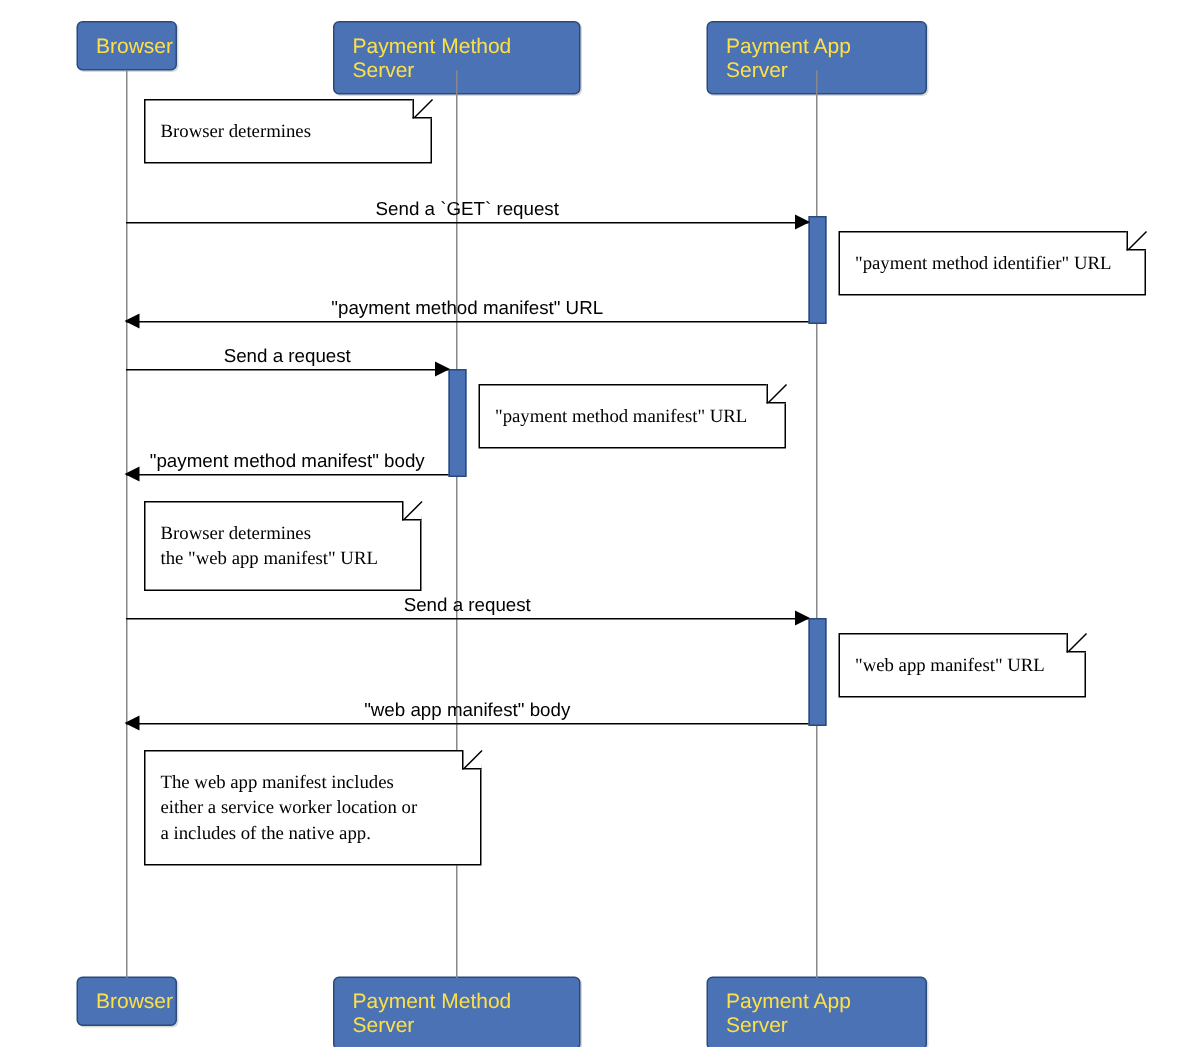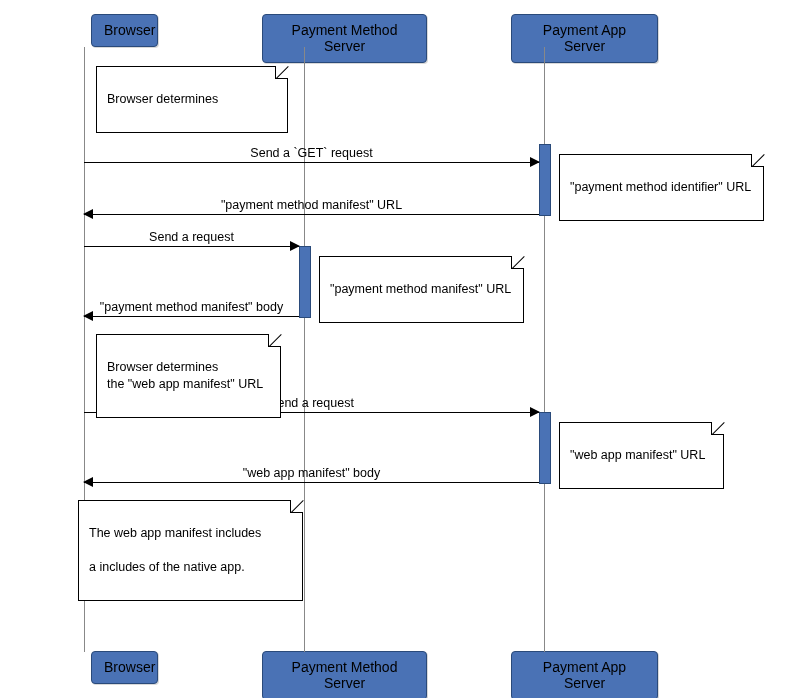--- a/index.html
+++ b/index.html
@@ -12,29 +12,27 @@
     box-sizing: border-box;
   }
   .diagram {
     position: relative;
     width: 772px;
     height: 670px;
   }
   .participant {
     position: absolute;
     background: #4a72b5;
-    color: #000000;
+    color: #fde047;
     border: 1px solid #2a4a7a;
     border-radius: 4px;
-    text-align: center;
     padding: 7px 12px 8px 12px;
     font-size: 14px;
     box-sizing: border-box;
     box-shadow: 1px 1px 0 rgba(0,0,0,0.15);
-    margin-left: 40px;
   }
   .lifeline {
     position: absolute;
     width: 0;
     border-left: 1px solid #888;
     top: 33px;
     height: 605px;
     z-index: 1;
   }
   .activation {
@@ -73,25 +71,26 @@
     top: -5px;
     width: 0; height: 0;
     border-top: 5px solid transparent;
     border-bottom: 5px solid transparent;
     border-right: 10px solid #000;
   }
   .note {
     position: absolute;
     background: #fff;
     border: 1px solid #000;
-    padding: 24px 10px;
+    padding: 12px 10px;
     font-size: 12.5px;
     line-height: 1.35;
     z-index: 4;
     box-sizing: border-box;
+    font-family: Liberation Serif, serif;
   }
   .note .fold {
     position: absolute;
     top: -1px;
     right: -1px;
     width: 12px;
     height: 12px;
     background: #fff;
     border-left: 1px solid #000;
     border-bottom: 1px solid #000;
@@ -137,21 +136,21 @@
 
   <div class="participant" style="left:37px; top:637px; width:67px"><span>Browser</span></div>
   <div class="participant" style="left:208px; top:637px; width:165px"><span>Payment Method Server</span></div>
   <div class="participant" style="left:457px; top:637px; width:147px"><span>Payment App Server</span></div>
 
   <div class="note" style="left:82px; top:52px; width:192px">
     <div class="fold"></div><div class="foldline"></div>
     <span>Browser determines</span><br>
   </div>
 
-  <div class="msg" style="left:70px; top:148px; width:455px">
+  <div class="msg" style="left:70px; top:134px; width:455px">
     <div class="label">Send a `GET` request</div>
     <div class="arrowR"></div>
   </div>
 
   <div class="activation" style="left:525px; top:130px; height:70px"></div>
 
   <div class="note" style="left:545px; top:140px; width:205px">
     <div class="fold"></div><div class="foldline"></div>
     <span>"payment method identifier" URL</span>
   </div>
@@ -194,20 +193,20 @@
   <div class="note" style="left:545px; top:408px; width:165px">
     <div class="fold"></div><div class="foldline"></div>
     <span>"web app manifest" URL</span>
   </div>
 
   <div class="msg" style="left:70px; top:468px; width:455px">
     <div class="label">"web app manifest" body</div>
     <div class="arrowL"></div>
   </div>
 
-  <div class="note" style="left:64px; top:486px; width:225px">
+  <div class="note" style="left:82px; top:486px; width:225px">
     <div class="fold"></div><div class="foldline"></div>
     <span>The web app manifest includes</span><br>
-    <br>
+    <span>either a service worker location or</span><br>
     <span>a includes of the native app.</span>
   </div>
 
 </div>
 
 </body></html>

